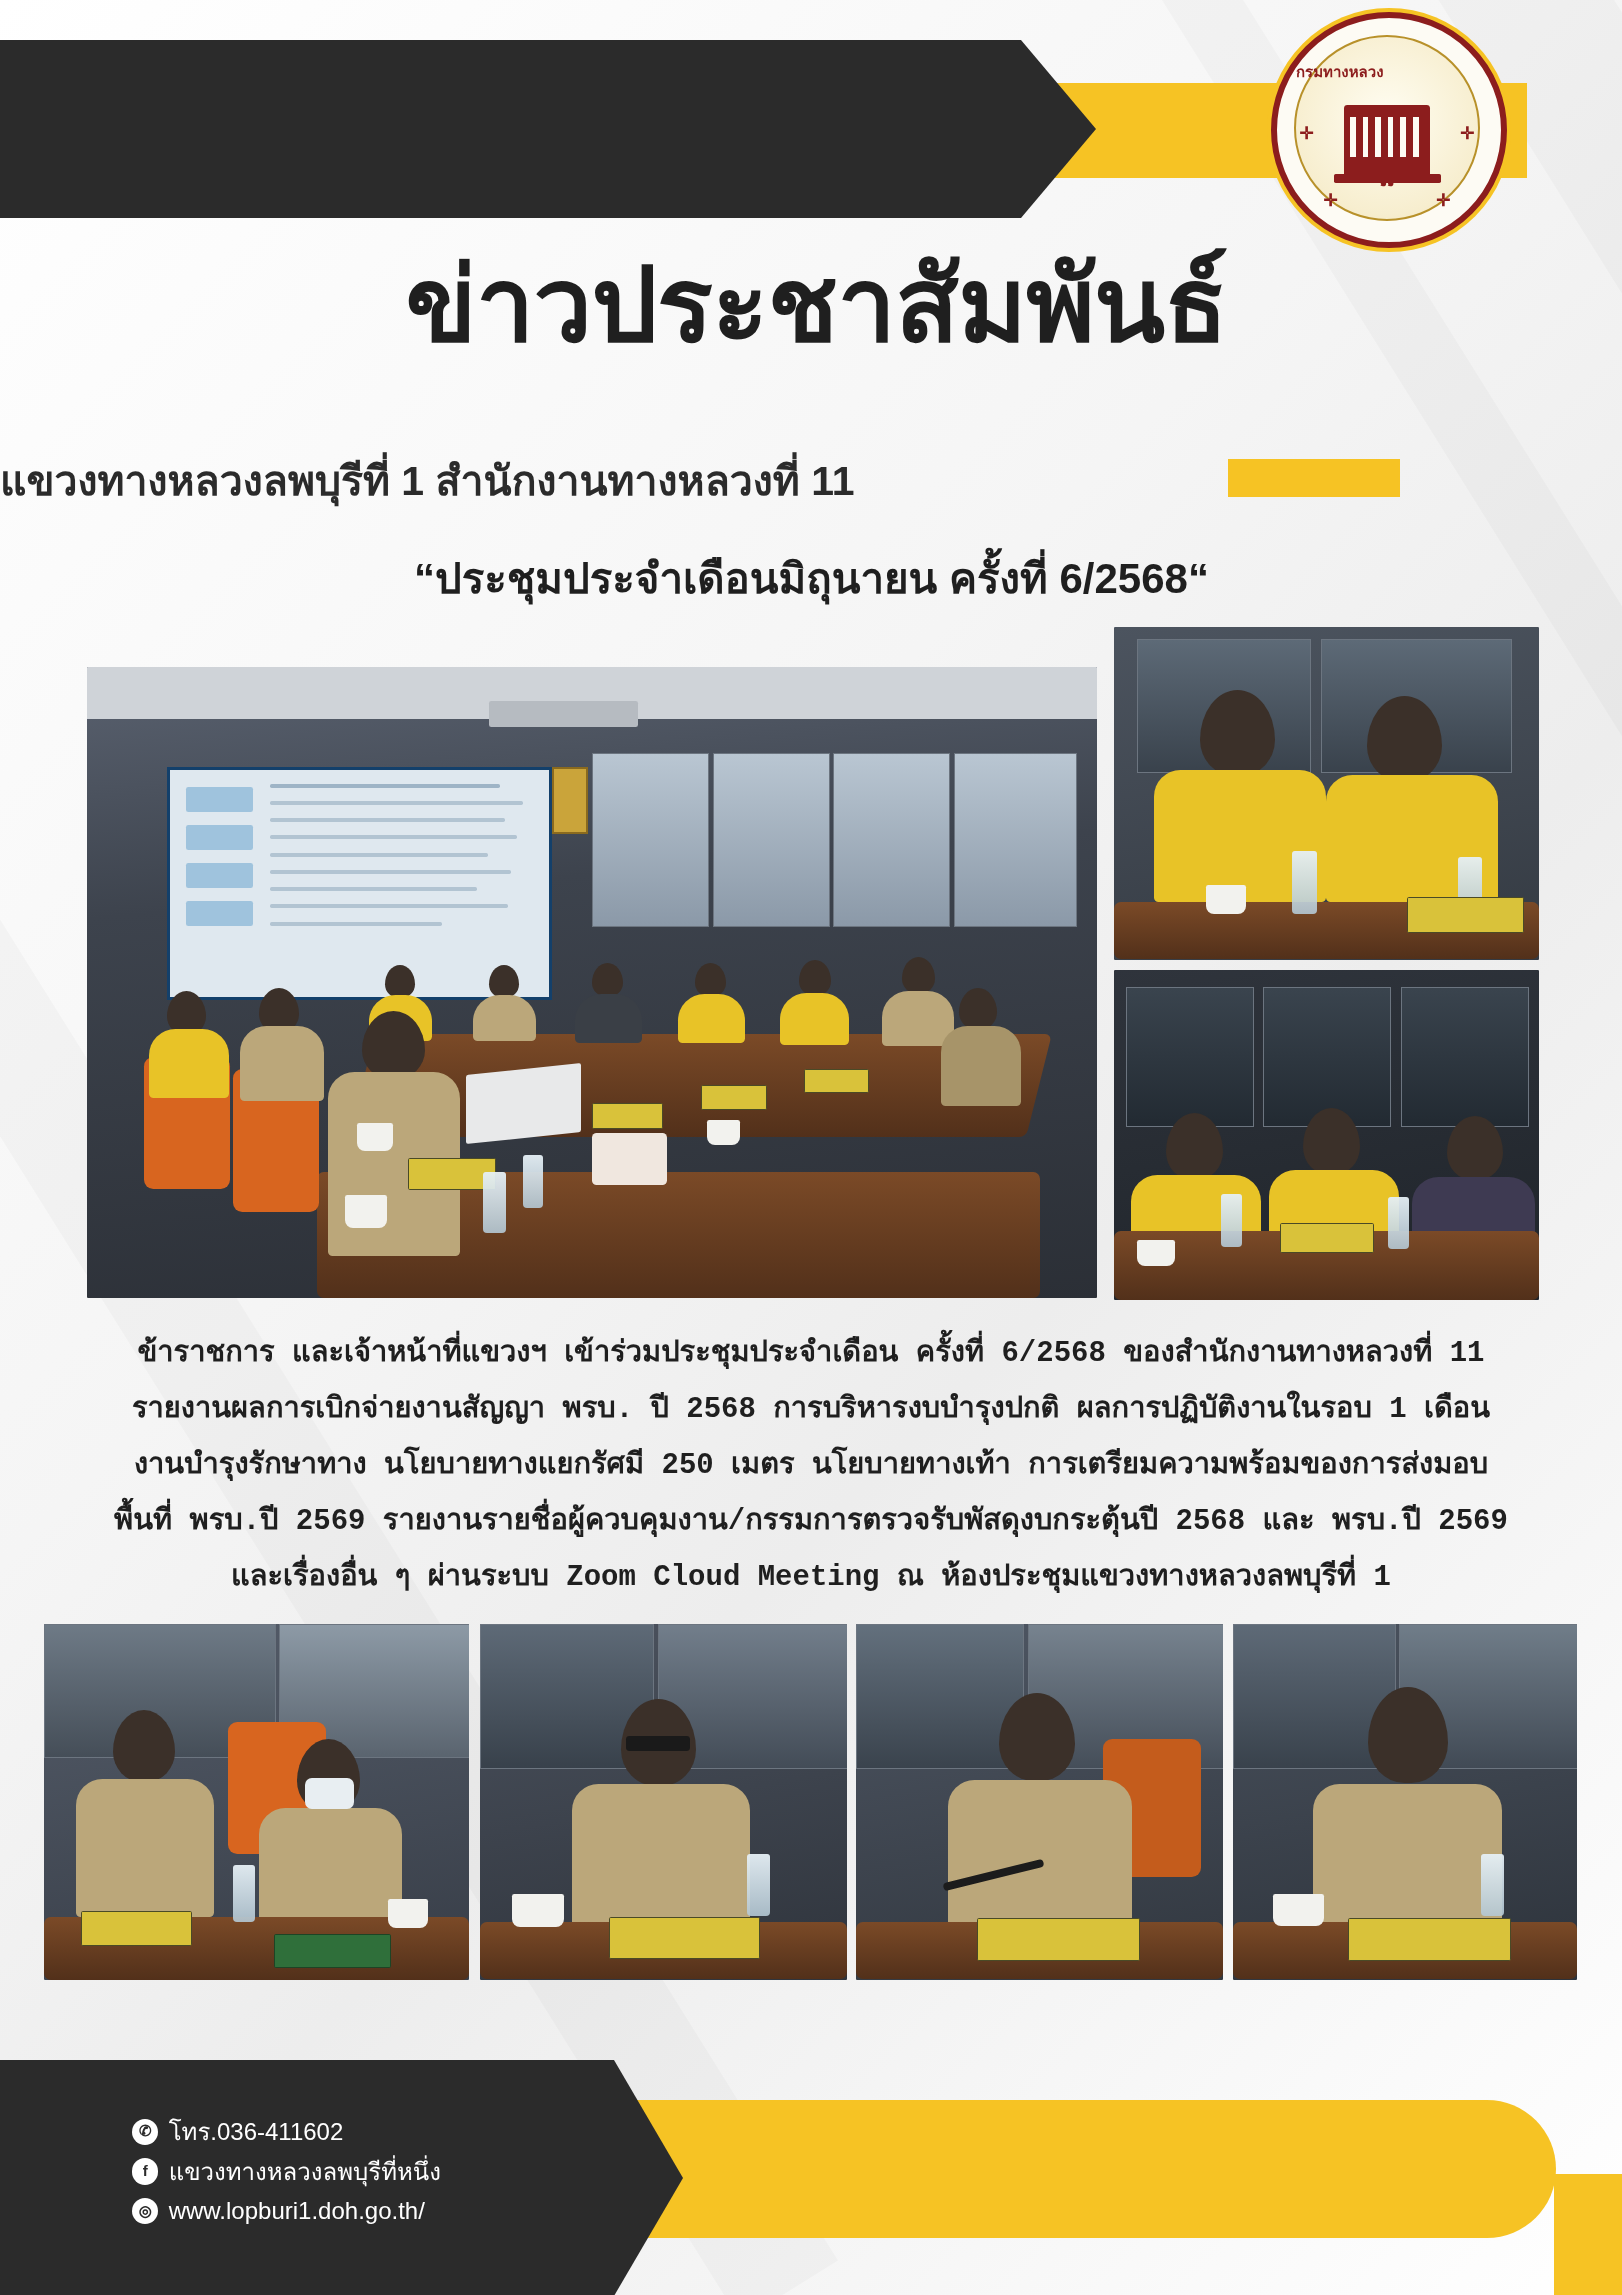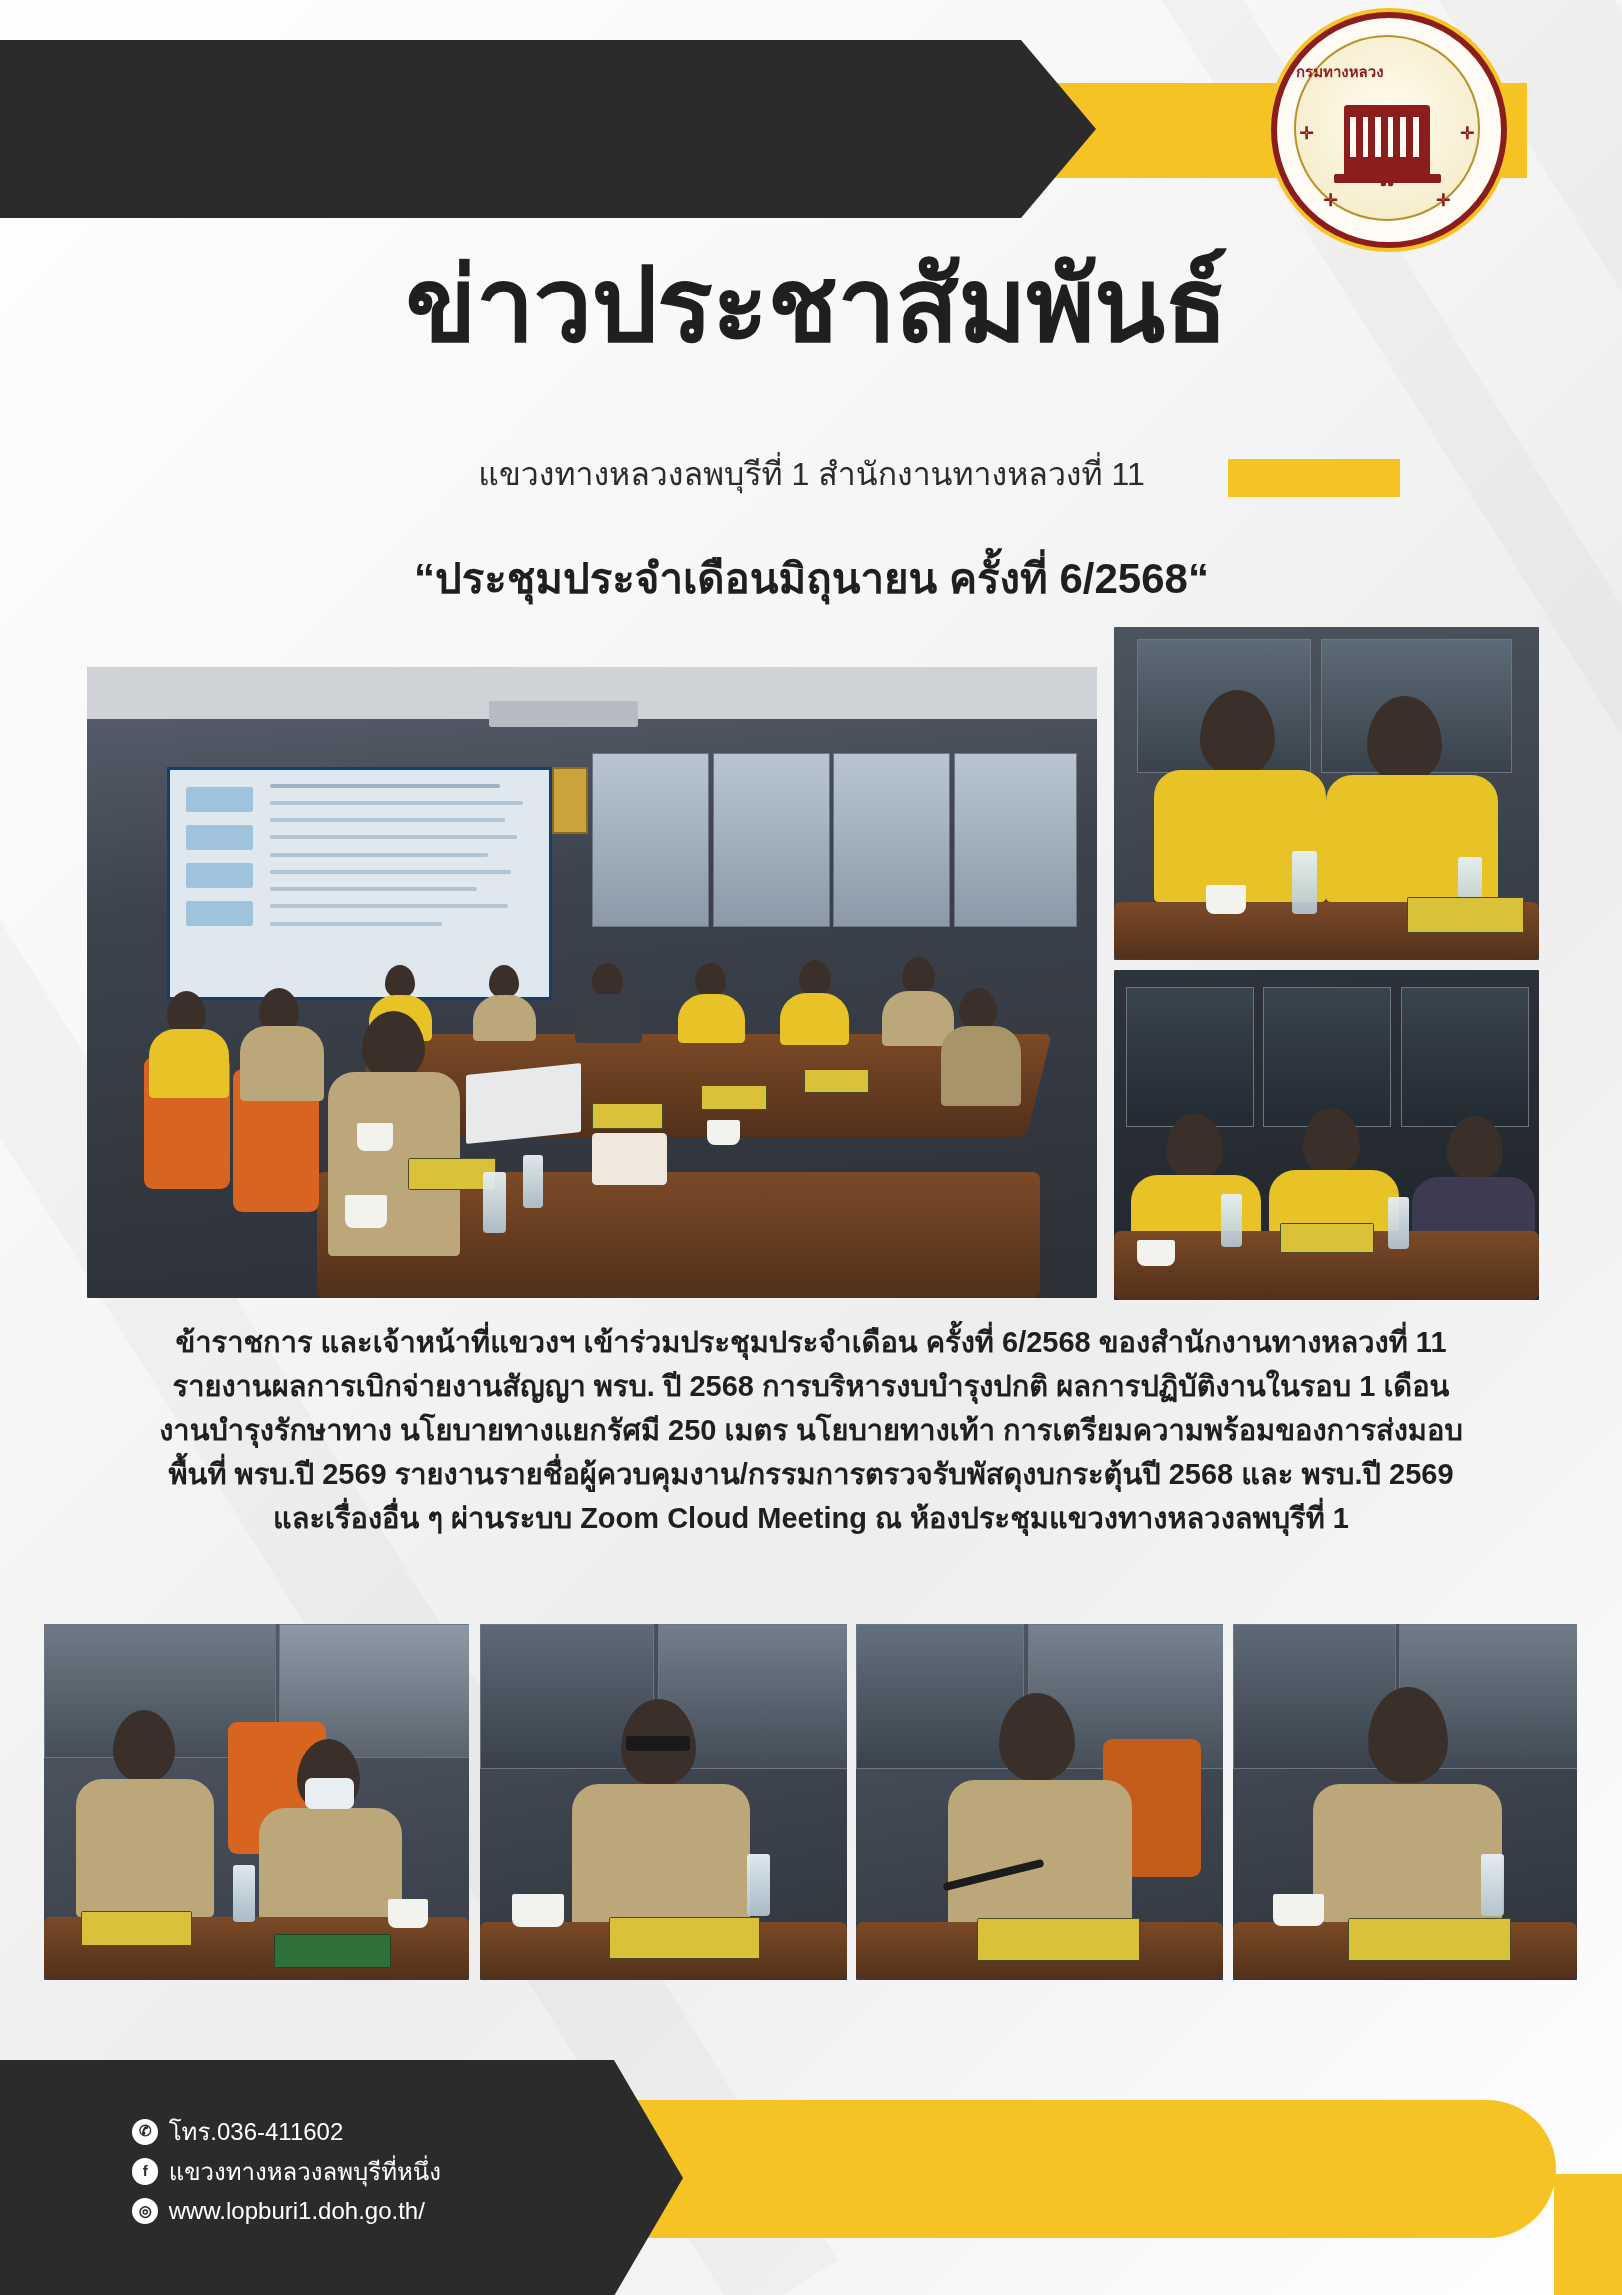--- a/index.html
+++ b/index.html
@@ -164,24 +164,24 @@
     left: 1228px;
     top: 459px;
     width: 172px;
     height: 38px;
     background: #f6c324;
   }
   .subtitle {
     position: absolute;
     left: 0; right: 0;
     top: 448px;
-    text-align: center;
-    font-size: 32px;
+    text-align: left;
+    font-size: 41px;
     color: #2b2b2b;
-    font-weight: normal;
+    font-weight: bold;
   }
   .meeting-title {
     position: absolute;
     left: 0; right: 0;
     top: 545px;
     text-align: center;
     font-size: 42px;
     color: #1f1f1f;
     font-weight: bold;
   }
@@ -274,21 +274,21 @@
     position: absolute;
     left: 80px;
     top: 1320px;
     width: 1462px;
     text-align: center;
     font-size: 29px;
     line-height: 1.52;
     color: #1f1f1f;
     font-weight: bold;
   }
-  .body-text p { margin: 0; }
+  .body-text p { margin: 12px; font-family: Liberation Mono, monospace; }
 
   
   .footer-black {
     position: absolute;
     left: 0;
     top: 2060px;
     width: 614px;
     height: 235px;
     background: #2b2b2b;
   }

